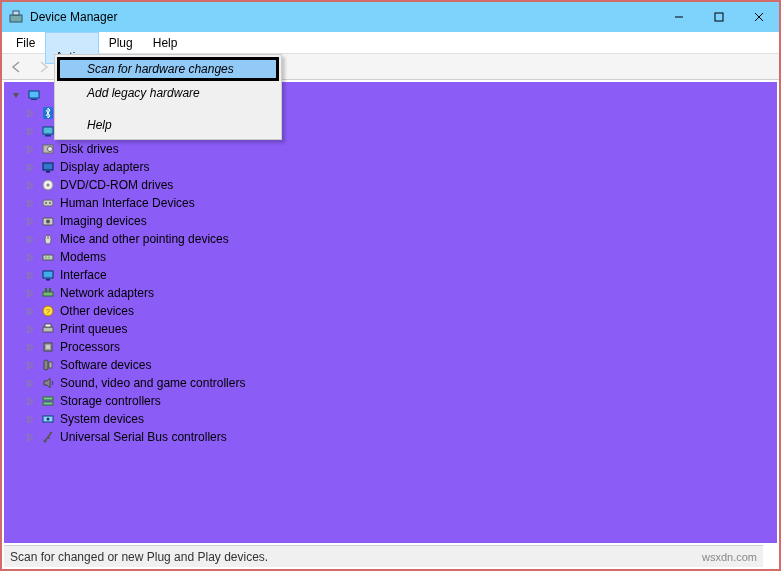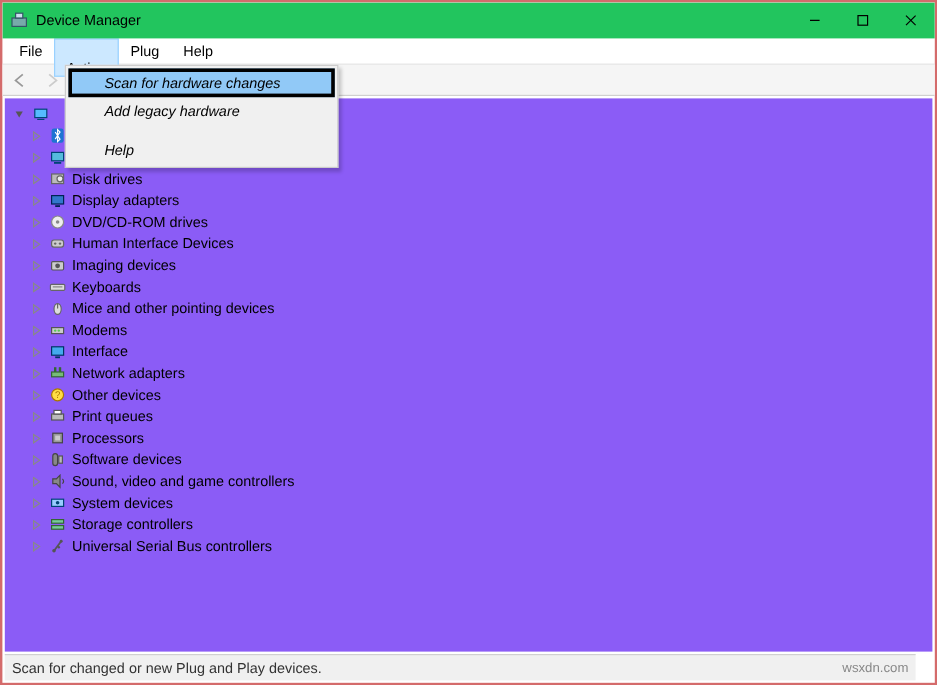--- a/index.html
+++ b/index.html
@@ -12,21 +12,21 @@
     height: 571px;
     overflow: hidden;
     border: 2px solid #d46b6b;
     position: relative;
   }
   .titlebar {
     height: 30px;
     display: flex;
     align-items: center;
     padding: 0 6px;
-    background: #22c55e;
+    background: #7dd3fc;
     position: relative;
   }
   .titlebar .app-icon {
     width: 16px; height: 16px;
     margin-right: 6px;
     display: flex; align-items:center; justify-content:center;
   }
   .titlebar .title {
     font-size: 12px;
   }
@@ -320,34 +320,20 @@
         <span>Imaging devices</span>
       </li>
       <li>
         <span class="expander">
           <svg width="9" height="9">
             <path d="M2 1 L7 4.5 L2 8 Z" fill="none" stroke="#888" stroke-width="1"></path>
           </svg>
         </span>
         <span class="node-icon">
           <svg width="14" height="14" viewBox="0 0 14 14">
-            <rect x="1" y="5" width="12" height="5" rx="1" fill="#ddd" stroke="#666"></rect>
-            <line x1="3" y1="7" x2="11" y2="7" stroke="#888"></line>
-          </svg>
-        </span>
-        <span>Keyboards</span>
-      </li>
-      <li>
-        <span class="expander">
-          <svg width="9" height="9">
-            <path d="M2 1 L7 4.5 L2 8 Z" fill="none" stroke="#888" stroke-width="1"></path>
-          </svg>
-        </span>
-        <span class="node-icon">
-          <svg width="14" height="14" viewBox="0 0 14 14">
             <ellipse cx="7" cy="7.5" rx="3" ry="4.5" fill="#ddd" stroke="#666"></ellipse>
             <line x1="7" y1="3" x2="7" y2="7" stroke="#666"></line>
           </svg>
         </span>
         <span>Mice and other pointing devices</span>
       </li>
       <li>
         <span class="expander">
           <svg width="9" height="9">
             <path d="M2 1 L7 4.5 L2 8 Z" fill="none" stroke="#888" stroke-width="1"></path>
@@ -462,39 +448,39 @@
         <span>Sound, video and game controllers</span>
       </li>
       <li>
         <span class="expander">
           <svg width="9" height="9">
             <path d="M2 1 L7 4.5 L2 8 Z" fill="none" stroke="#888" stroke-width="1"></path>
           </svg>
         </span>
         <span class="node-icon">
           <svg width="14" height="14" viewBox="0 0 14 14">
+            <rect x="2" y="3" width="10" height="3" fill="#7c9" stroke="#363"></rect>
+            <rect x="2" y="8" width="10" height="3" fill="#7c9" stroke="#363"></rect>
+          </svg>
+        </span>
+        <span>Storage controllers</span>
+      </li>
+      <li>
+        <span class="expander">
+          <svg width="9" height="9">
+            <path d="M2 1 L7 4.5 L2 8 Z" fill="none" stroke="#888" stroke-width="1"></path>
+          </svg>
+        </span>
+        <span class="node-icon">
+          <svg width="14" height="14" viewBox="0 0 14 14">
             <rect x="2" y="4" width="10" height="6" fill="#9cf" stroke="#047"></rect>
             <circle cx="7" cy="7" r="1.5" fill="#047"></circle>
           </svg>
         </span>
         <span>System devices</span>
-      </li>
-      <li>
-        <span class="expander">
-          <svg width="9" height="9">
-            <path d="M2 1 L7 4.5 L2 8 Z" fill="none" stroke="#888" stroke-width="1"></path>
-          </svg>
-        </span>
-        <span class="node-icon">
-          <svg width="14" height="14" viewBox="0 0 14 14">
-            <rect x="2" y="3" width="10" height="3" fill="#7c9" stroke="#363"></rect>
-            <rect x="2" y="8" width="10" height="3" fill="#7c9" stroke="#363"></rect>
-          </svg>
-        </span>
-        <span>Storage controllers</span>
       </li>
       <li>
         <span class="expander">
           <svg width="9" height="9">
             <path d="M2 1 L7 4.5 L2 8 Z" fill="none" stroke="#888" stroke-width="1"></path>
           </svg>
         </span>
         <span class="node-icon">
           <svg width="14" height="14" viewBox="0 0 14 14">
             <circle cx="4" cy="11" r="1.5" fill="#555"></circle>

